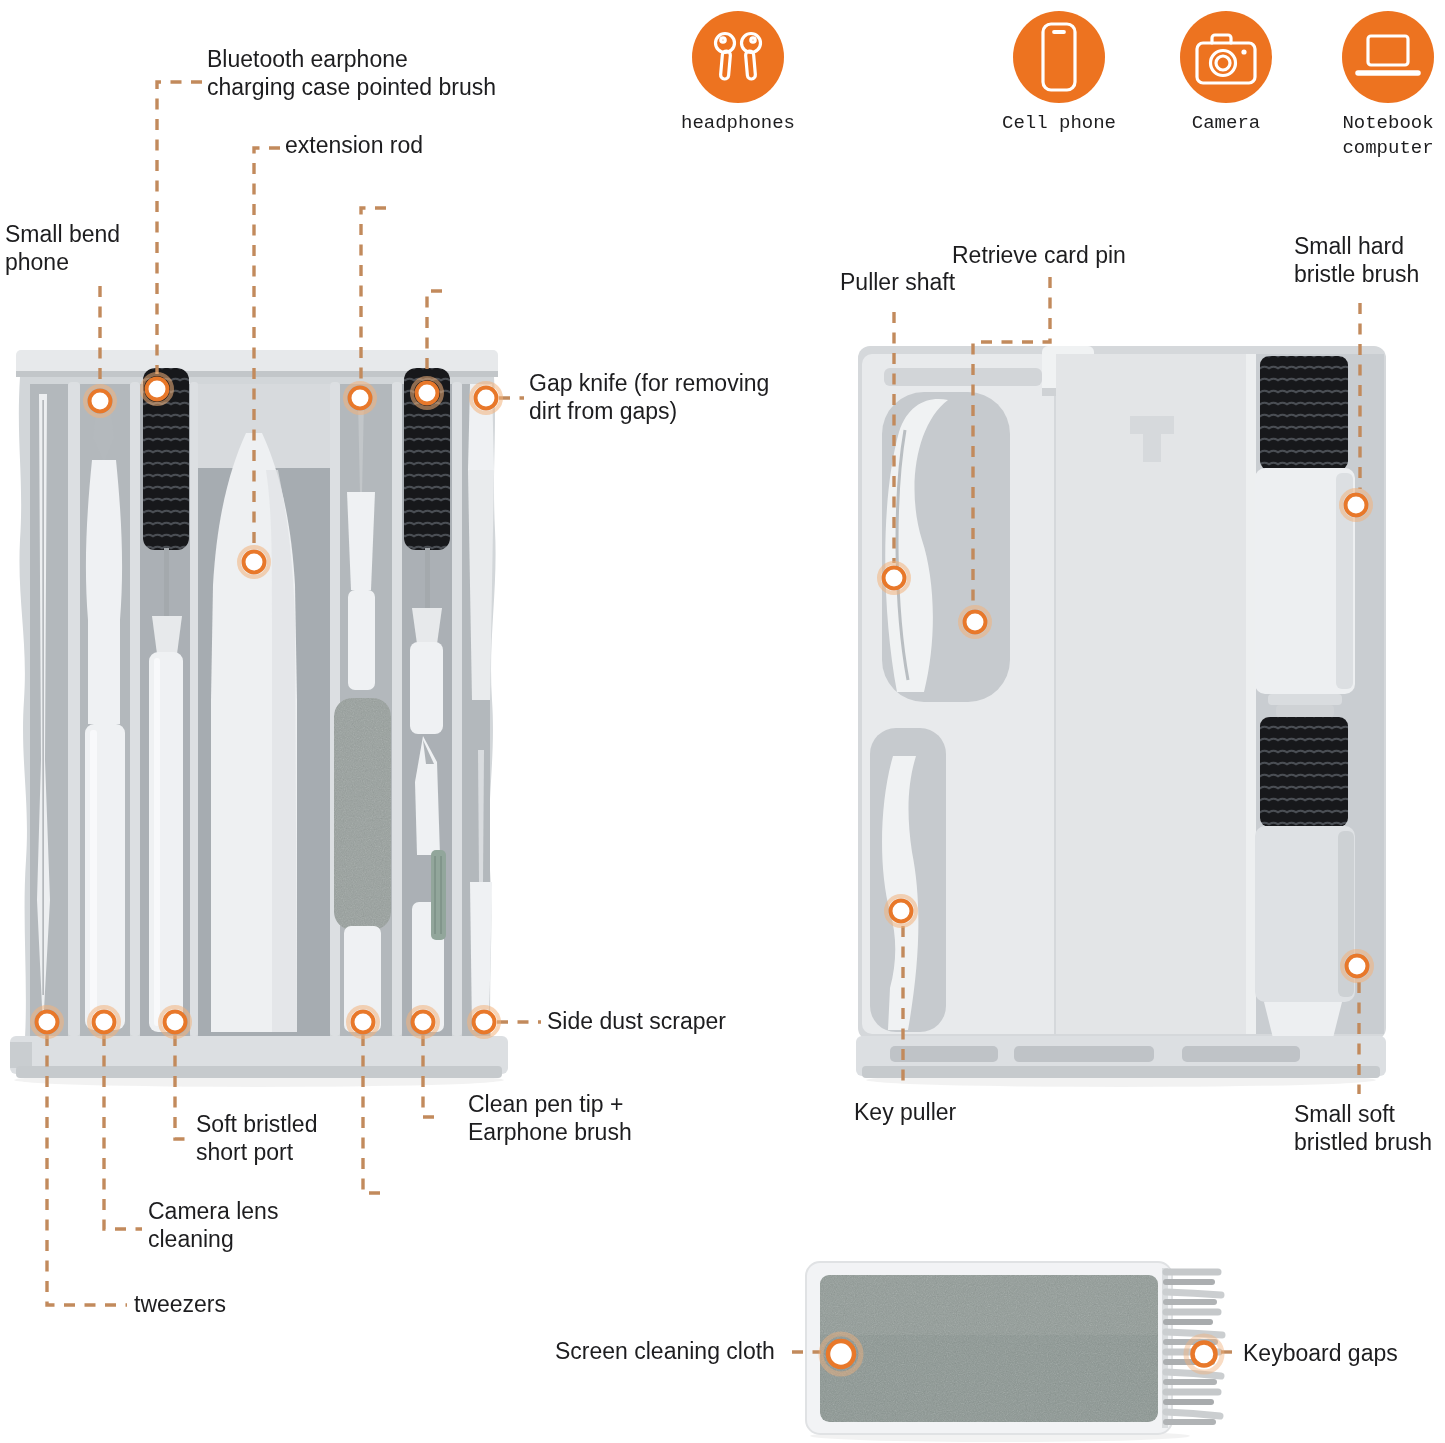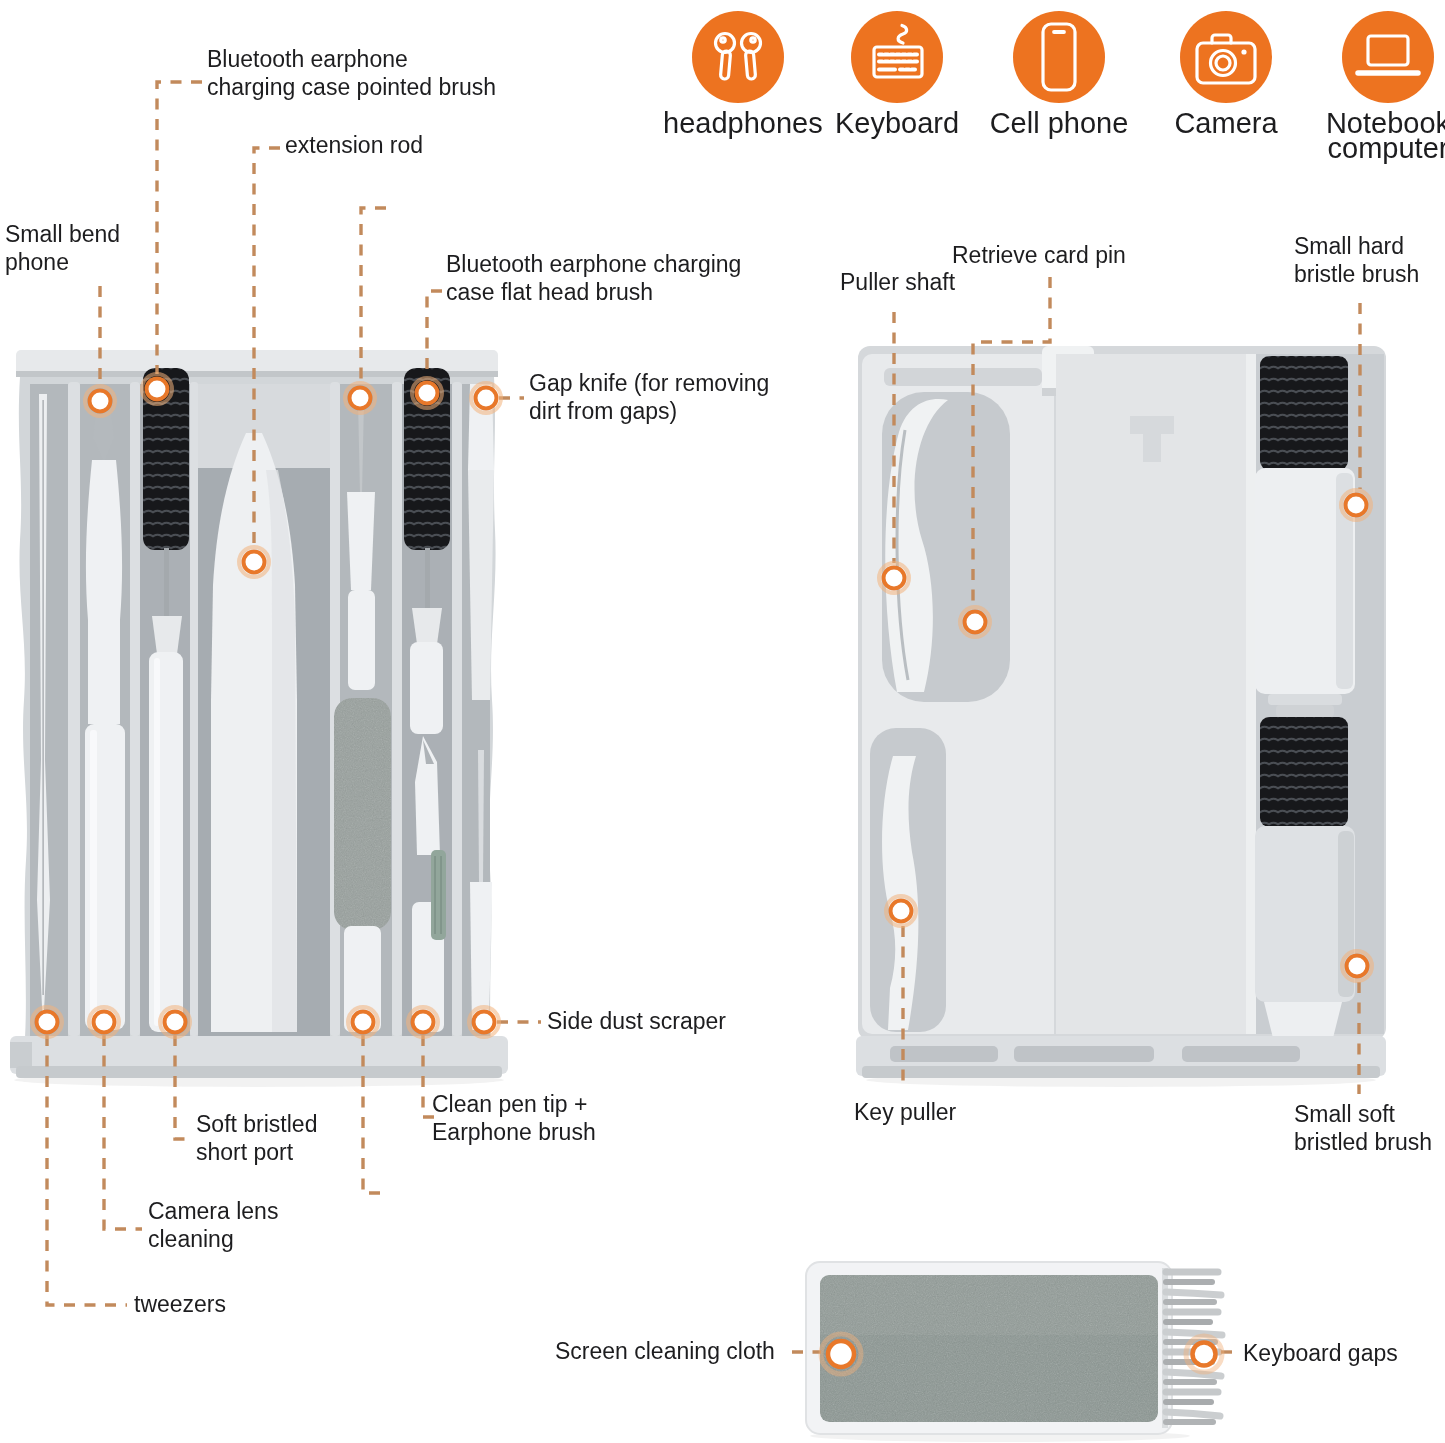--- a/index.html
+++ b/index.html
@@ -5,21 +5,21 @@
   html,body{margin:0;padding:0;background:#ffffff;}
   .canvas{
     position:relative;width:1445px;height:1443px;background:#ffffff;overflow:hidden;
     font-family:"Liberation Sans","DejaVu Sans",sans-serif;color:#1d1d1f;
   }
   .art{position:absolute;left:0;top:0;}
   .co{position:absolute;font-size:23px;line-height:27.5px;white-space:nowrap;color:#1d1d1f;}
   .dev{position:absolute;top:11px;width:150px;text-align:center;}
   .dev-circle{display:block;width:92px;height:92px;border-radius:50%;background:#ED7320;margin:0 auto;}
   .dev-circle svg{display:block;width:92px;height:92px;}
-  .dev-label{margin-top:8px;font-size:29px;line-height:25px;color:#1d1d1f;}
+  .dev-label{margin-top:8px;font-size:19px;line-height:25px;color:#1d1d1f;font-family:Liberation Mono, monospace;}
 </style>
 </head>
 <body>
 
 <div class="canvas">
 
   <svg class="art" width="1445" height="1443" viewBox="0 0 1445 1443">
     <defs>
       <pattern id="coil" width="9" height="12" patternUnits="userSpaceOnUse">
         <rect width="9" height="12" fill="#17181B"></rect>
@@ -316,35 +316,20 @@
         <circle cx="59" cy="32" r="9.5"></circle>
           <rect x="54.5" y="40" width="8" height="28" rx="4" transform="rotate(-5 59 54)"></rect>
         <circle cx="31" cy="29" r="2.2"></circle>
           <circle cx="61" cy="29" r="2.2"></circle>
       </svg>
     </span>
     <div class="dev-label">
       <div>headphones</div>
     </div>
   </div>
-  <div class="dev" style="left:822px">
-    <span class="dev-circle">
-      <svg viewBox="0 0 92 92" fill="none" stroke="#FFFFFF" stroke-width="3.2" stroke-linecap="round" stroke-linejoin="round">
-        <path d="M52,32 c-7,-2 -6,-7 0,-9 c5,-1.6 5,-6.5 -1,-8.5"></path>
-        <rect x="23" y="36" width="48" height="30" rx="3"></rect>
-        <path d="M28,43.5 h38" stroke-dasharray="3.4 2.4" stroke-width="4"></path>
-        <path d="M28,50.5 h38" stroke-dasharray="3.4 2.4" stroke-width="4"></path>
-        <path d="M28,58.5 h16" stroke-width="4"></path>
-        <path d="M49,58.5 h17" stroke-dasharray="3.4 2.4" stroke-width="4"></path>
-      </svg>
-    </span>
-    <div class="dev-label">
-      <div>Keyboard</div>
-    </div>
-  </div>
   <div class="dev" style="left:984px">
     <span class="dev-circle">
       <svg viewBox="0 0 92 92" fill="none" stroke="#FFFFFF" stroke-width="3.2" stroke-linecap="round" stroke-linejoin="round">
         <rect x="30" y="13" width="32" height="66" rx="8"></rect>
         <path d="M41,21 h10" stroke-width="3.8"></path>
       </svg>
     </span>
     <div class="dev-label">
       <div>Cell phone</div>
     </div>
@@ -376,36 +361,32 @@
     </div>
   </div>
 
   <div class="co" style="left:207px;top:46px">
     <div>Bluetooth earphone</div>
     <div>charging case pointed brush</div>
   </div>
   <div class="co" style="left:285px;top:132px">
     <div>extension rod</div>
   </div>
-  <div class="co" style="left:446px;top:251px">
-    <div>Bluetooth earphone charging</div>
-    <div>case flat head brush</div>
-  </div>
   <div class="co" style="left:5px;top:221px">
     <div>Small bend</div>
     <div>phone</div>
   </div>
   <div class="co" style="left:529px;top:370px">
     <div>Gap knife (for removing</div>
     <div>dirt from gaps)</div>
   </div>
   <div class="co" style="left:547px;top:1008px">
     <div>Side dust scraper</div>
   </div>
-  <div class="co" style="left:432px;top:1091px">
+  <div class="co" style="left:468px;top:1091px">
     <div>Clean pen tip +</div>
     <div>Earphone brush</div>
   </div>
   <div class="co" style="left:196px;top:1111px">
     <div>Soft bristled</div>
     <div>short port</div>
   </div>
   <div class="co" style="left:386px;top:1166px">
   </div>
   <div class="co" style="left:148px;top:1198px">

